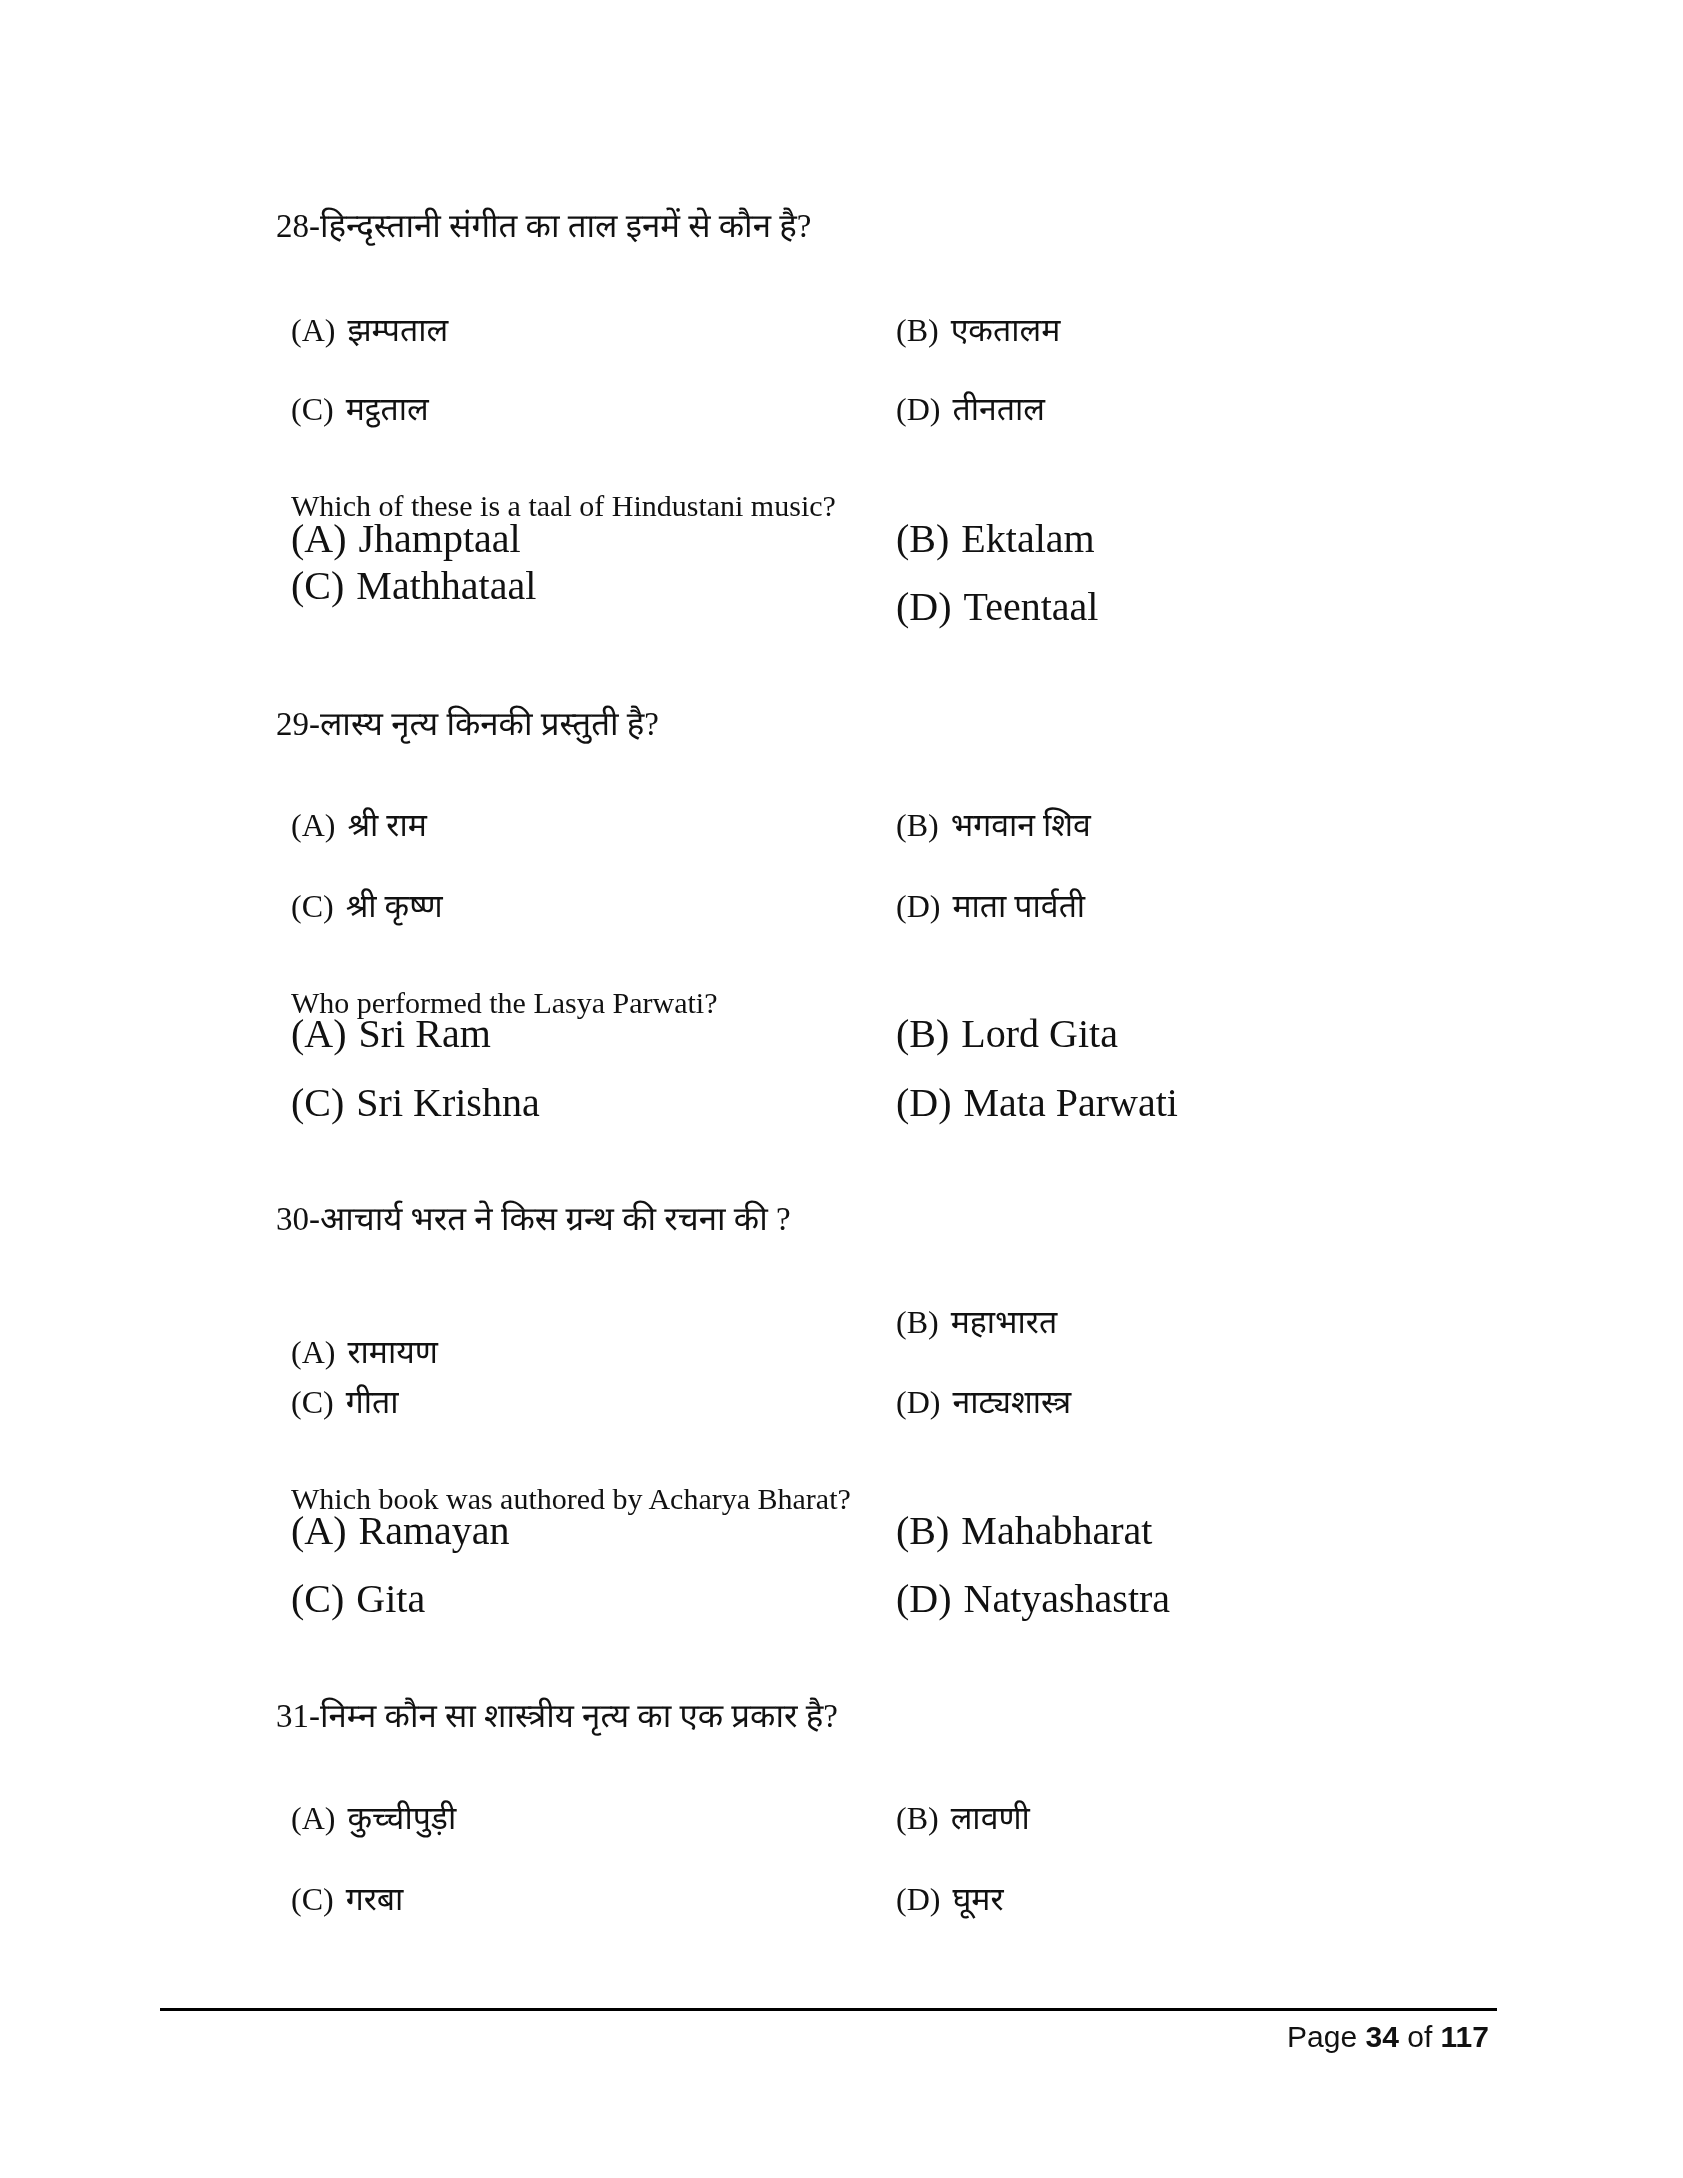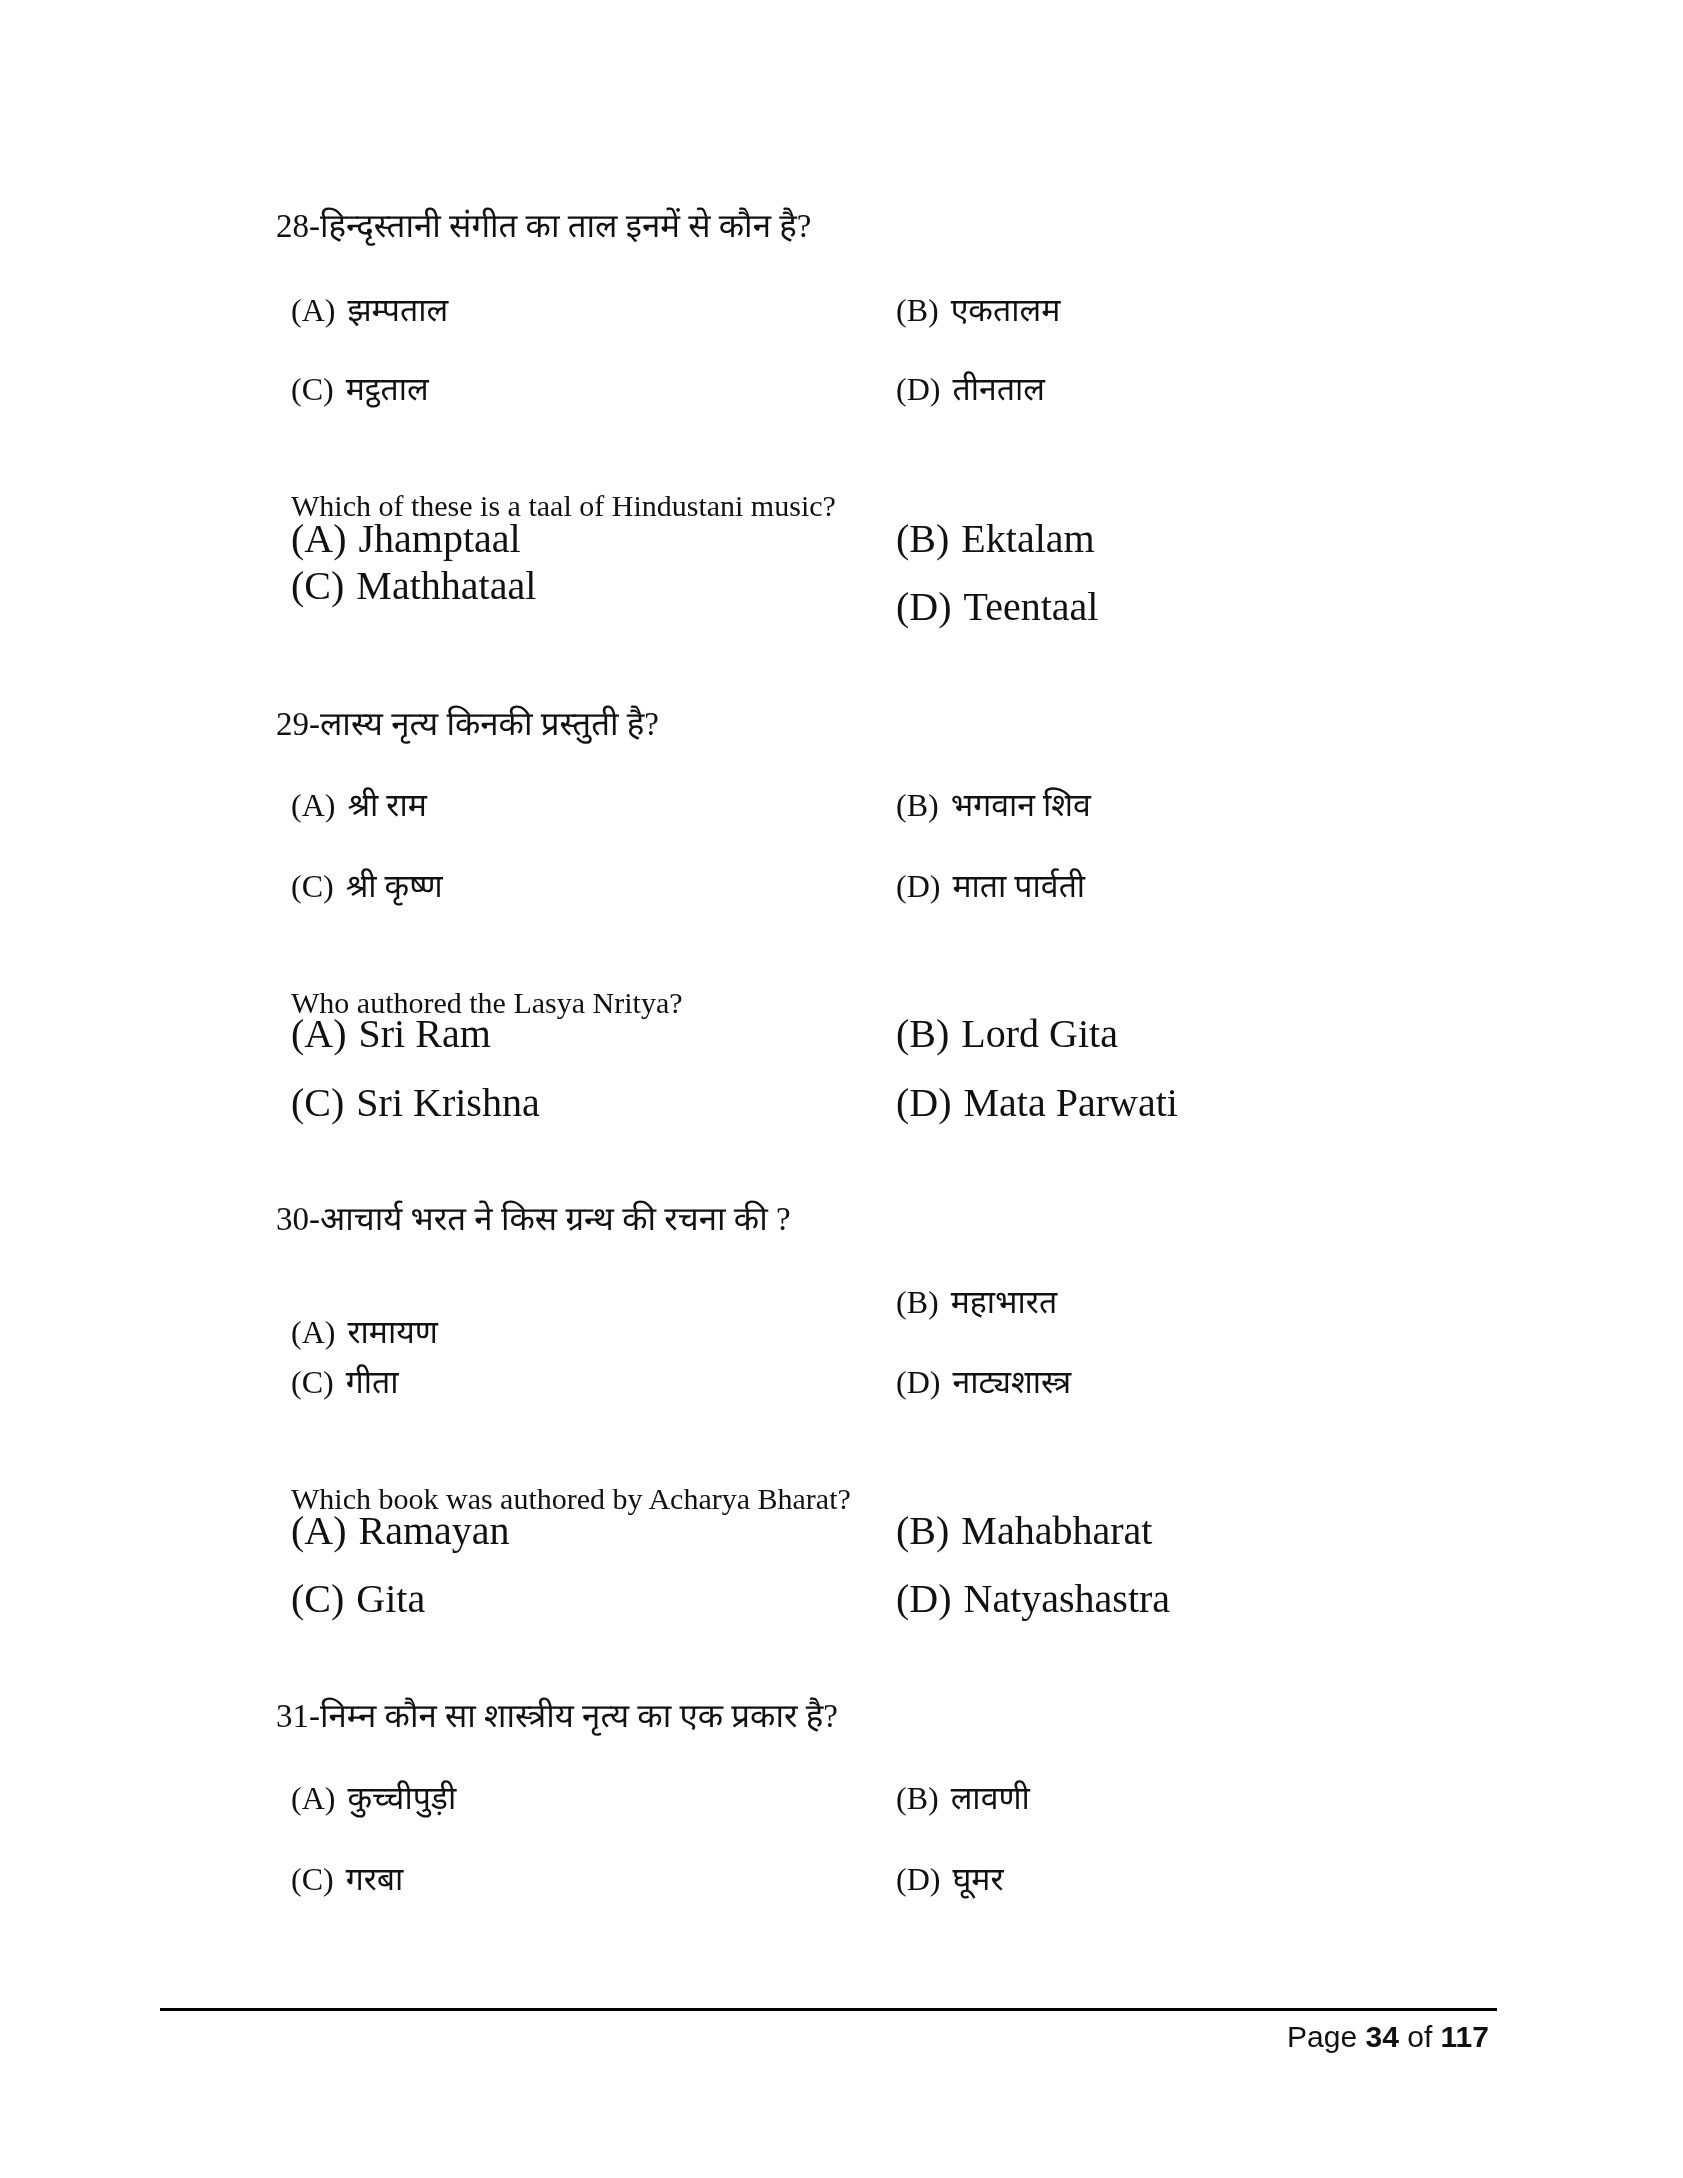--- a/index.html
+++ b/index.html
@@ -4,21 +4,21 @@
 <style>
   html, body { margin: 0; padding: 0; background: #ffffff; }
   body { width: 1683px; height: 2178px; position: relative; overflow: hidden;
          font-family: "Liberation Serif", "DejaVu Serif", serif; color: #111; }
   .q-title { position: absolute; left: 254px; font-size: 33px; white-space: nowrap; margin-left: 22px; }
   .en-q { position: absolute; left: 291px; font-size: 30px; white-space: nowrap; margin-top: 44px; }
   .opt { position: absolute; font-size: 40px; white-space: nowrap; }
   .opt .lbl { display: inline-block; margin-right: 12px; }
   .col-a { left: 291px; }
   .col-b { left: 896px; }
-  .hi { font-size: 32px; }
+  .hi { font-size: 32px; margin-top: 20px; }
   .footer-rule { position: absolute; left: 160px; width: 1337px; top: 2008px; height: 3px; background: #000; }
   .page-num { position: absolute; right: 194px; top: 2020px; font-family: Liberation Sans, sans-serif; font-size: 30px; }
   .page-num b { font-weight: bold; }
 </style>
 </head>
 <body>
 
 <div class="q-title" style="top:202px">28-हिन्दृस्तानी संगीत का ताल इनमें से कौन है?</div>
 <div class="opt col-a hi" style="top:287px"><span class="lbl">(A)</span><span>झम्पताल</span></div>
 <div class="opt col-b hi" style="top:287px"><span class="lbl">(B)</span><span>एकतालम</span></div>
@@ -28,21 +28,21 @@
 <div class="opt col-a" style="top:515px"><span class="lbl">(A)</span><span>Jhamptaal</span></div>
 <div class="opt col-b" style="top:515px"><span class="lbl">(B)</span><span>Ektalam</span></div>
 <div class="opt col-a" style="top:562px"><span class="lbl">(C)</span><span>Mathhataal</span></div>
 <div class="opt col-b" style="top:583px"><span class="lbl">(D)</span><span>Teentaal</span></div>
 
 <div class="q-title" style="top:700px">29-लास्य नृत्य किनकी प्रस्तुती है?</div>
 <div class="opt col-a hi" style="top:782px"><span class="lbl">(A)</span><span>श्री राम</span></div>
 <div class="opt col-b hi" style="top:782px"><span class="lbl">(B)</span><span>भगवान शिव</span></div>
 <div class="opt col-a hi" style="top:863px"><span class="lbl">(C)</span><span>श्री कृष्ण</span></div>
 <div class="opt col-b hi" style="top:863px"><span class="lbl">(D)</span><span>माता पार्वती</span></div>
-<div class="en-q" style="top:942px">Who authored the Lasya Nritya?</div>
+<div class="en-q" style="top:942px">Who performed the Lasya Parwati?</div>
 <div class="opt col-a" style="top:1010px"><span class="lbl">(A)</span><span>Sri Ram</span></div>
 <div class="opt col-b" style="top:1010px"><span class="lbl">(B)</span><span>Lord Gita</span></div>
 <div class="opt col-a" style="top:1079px"><span class="lbl">(C)</span><span>Sri Krishna</span></div>
 <div class="opt col-b" style="top:1079px"><span class="lbl">(D)</span><span>Mata Parwati</span></div>
 
 <div class="q-title" style="top:1195px">30-आचार्य भरत ने किस ग्रन्थ की रचना की ?</div>
 <div class="opt col-a hi" style="top:1309px"><span class="lbl">(A)</span><span>रामायण</span></div>
 <div class="opt col-b hi" style="top:1279px"><span class="lbl">(B)</span><span>महाभारत</span></div>
 <div class="opt col-a hi" style="top:1359px"><span class="lbl">(C)</span><span>गीता</span></div>
 <div class="opt col-b hi" style="top:1359px"><span class="lbl">(D)</span><span>नाट्यशास्त्र</span></div>

